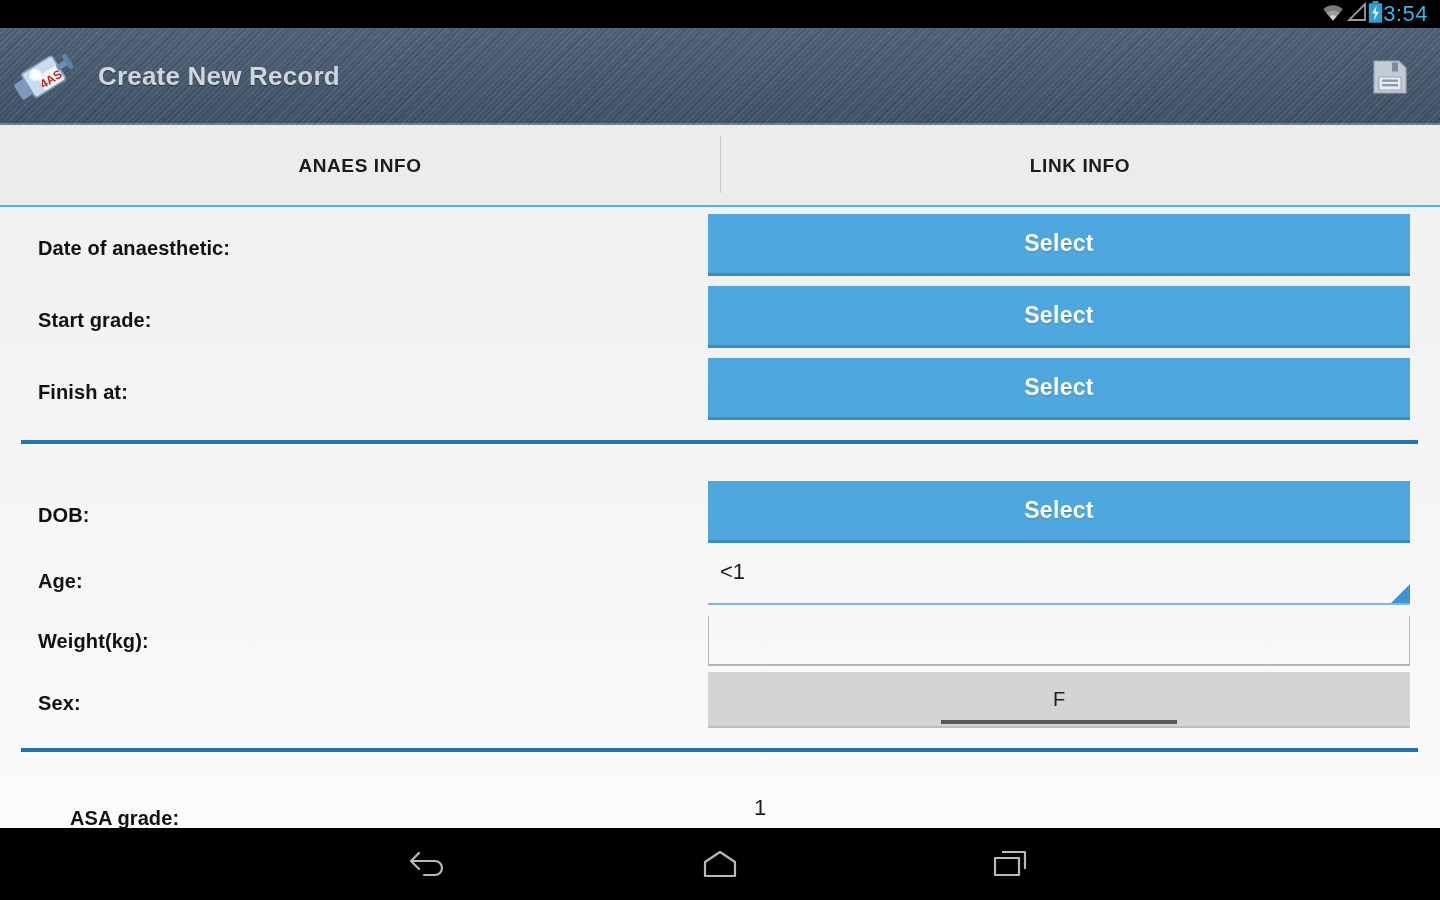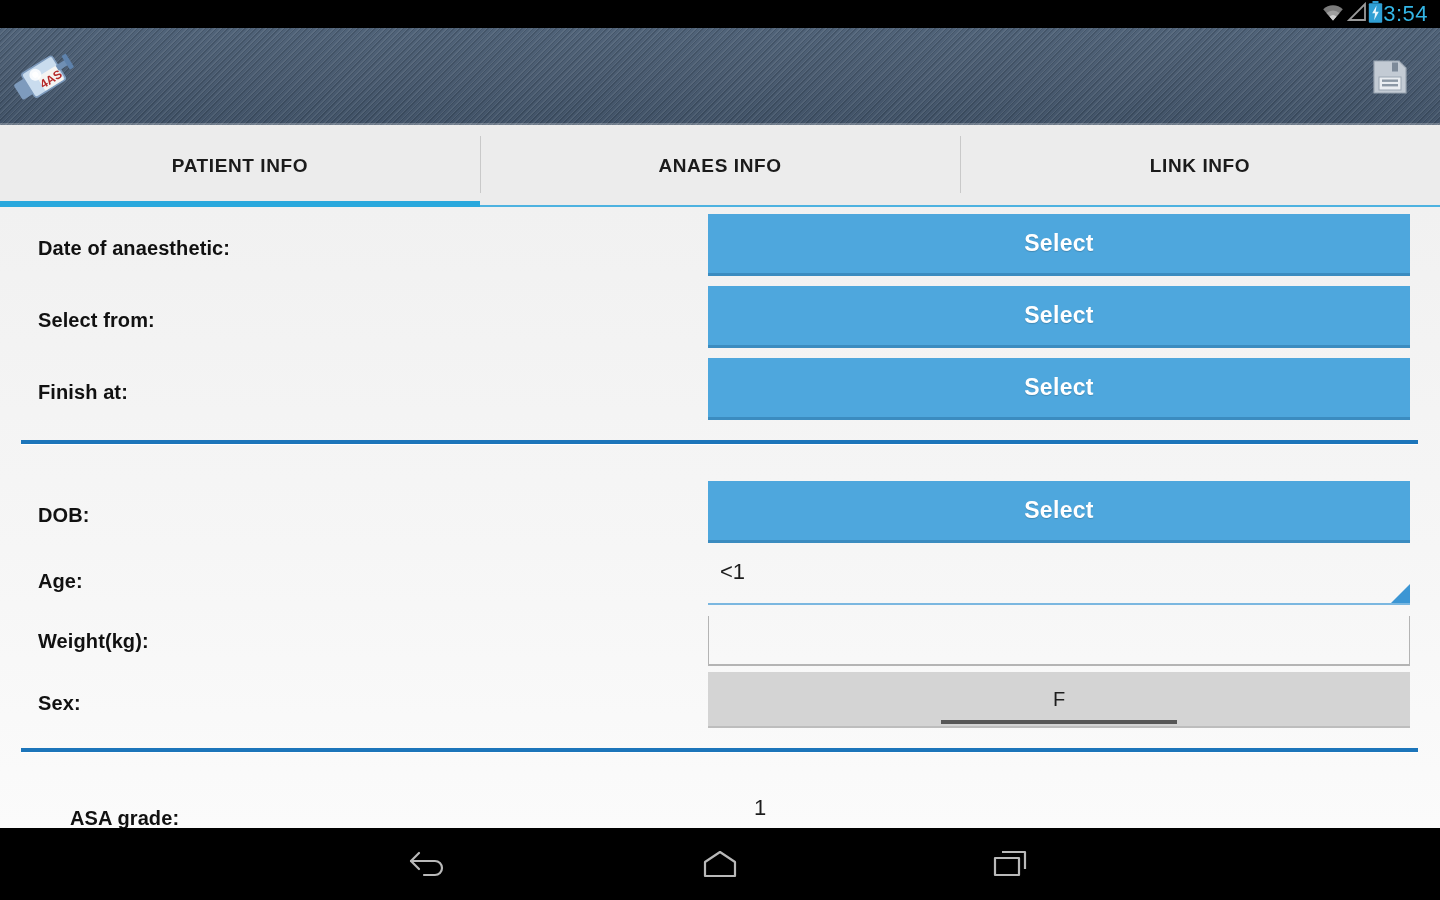--- a/index.html
+++ b/index.html
@@ -160,54 +160,52 @@
         <rect x="18" y="22" width="36" height="28" rx="3" fill="#c9dcee" stroke="#7e9bbd" stroke-width="1.6"></rect>
         <rect x="30" y="33" width="22" height="16" rx="1.5" fill="#f4f4f2"></rect>
         <text x="41" y="46" font-family="'Liberation Sans',sans-serif" font-size="12" font-weight="bold" fill="#b52b2b" text-anchor="middle">4AS</text>
         <rect x="52" y="33" width="14" height="6" rx="1" fill="#6f8fb4"></rect>
         <rect x="62" y="28" width="5" height="16" rx="1" fill="#5e82ac"></rect>
         <circle cx="30" cy="30" r="6" fill="#ffffff" opacity="0.85"></circle>
         <circle cx="30" cy="30" r="3" fill="#ffffff"></circle>
       </g>
     </svg>
   </div>
+  <div id="app-title">Create New Record</div>
   <div id="save-action">
     <svg width="38" height="38" viewBox="0 0 38 38">
       <path d="M3 3 H28 L35 10 V35 H3 Z" fill="#c3cbd4" stroke="#9aa5b1" stroke-width="1.2"></path>
       <rect x="21" y="4.5" width="6" height="9" fill="#7d8a99"></rect>
       <rect x="8" y="19" width="22" height="13" fill="#e9edf1" stroke="#9aa5b1" stroke-width="1"></rect>
       <rect x="11" y="21.5" width="16" height="2.4" fill="#8b97a4"></rect>
       <rect x="11" y="26" width="16" height="2.4" fill="#8b97a4"></rect>
     </svg>
   </div>
 </div>
 
 <div id="tab-bar">
-  <div class="tab active">
-    <span class="tab-label">PATIENT INFO</span>
-  </div>
   <div class="tab">
     <span class="tab-label">ANAES INFO</span>
   </div>
   <div class="tab">
     <span class="tab-label">LINK INFO</span>
   </div>
 </div>
 
 <div id="content">
 
   <div class="form-row" style="top:4px;height:68px;">
     <span class="row-label" style="top:26px;">Date of anaesthetic:</span>
     <div class="control" style="top:3px;">
       <button class="btn-select">Select</button>
     </div>
   </div>
 
   <div class="form-row" style="top:76px;height:68px;">
-    <span class="row-label" style="top:26px;">Select from:</span>
+    <span class="row-label" style="top:26px;">Start grade:</span>
     <div class="control" style="top:3px;">
       <button class="btn-select">Select</button>
     </div>
   </div>
 
   <div class="form-row" style="top:148px;height:68px;">
     <span class="row-label" style="top:26px;">Finish at:</span>
     <div class="control" style="top:3px;">
       <button class="btn-select">Select</button>
     </div>

